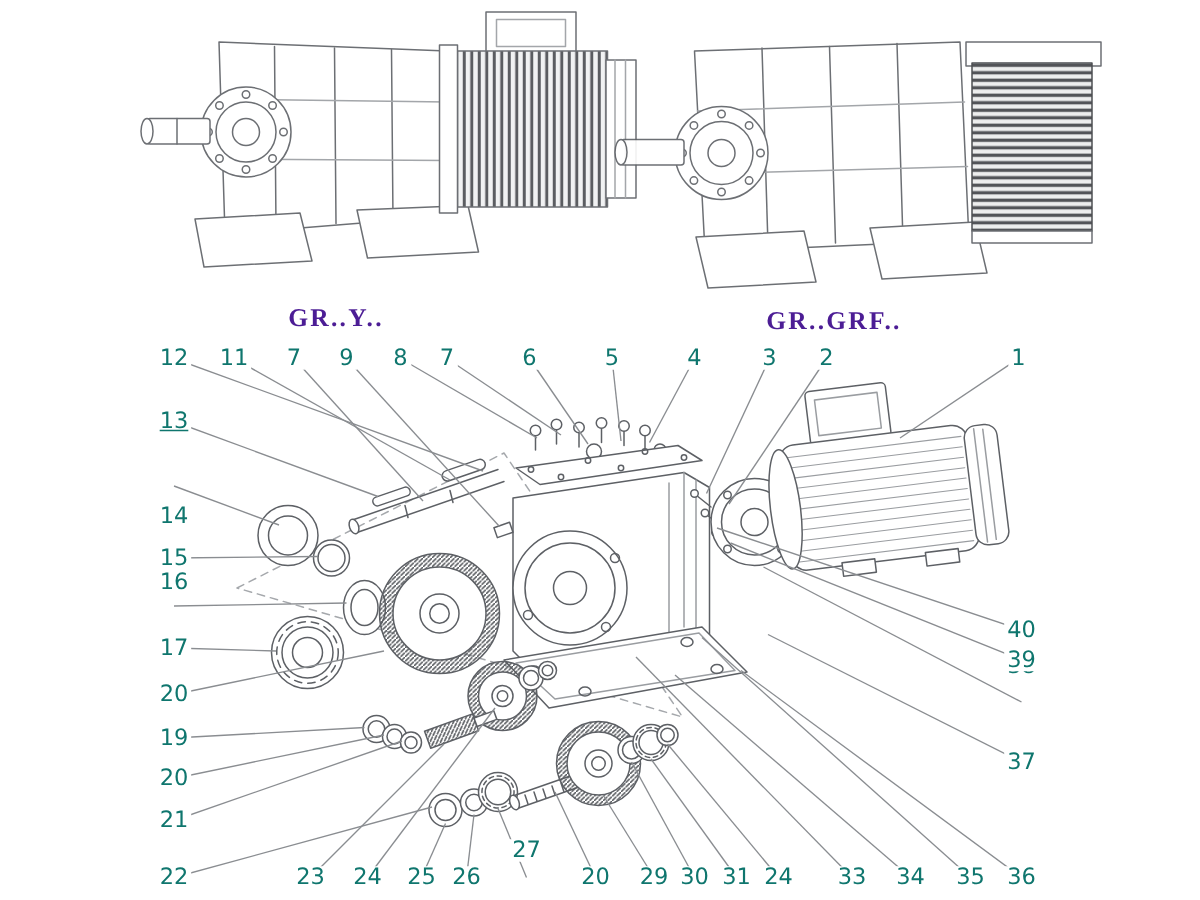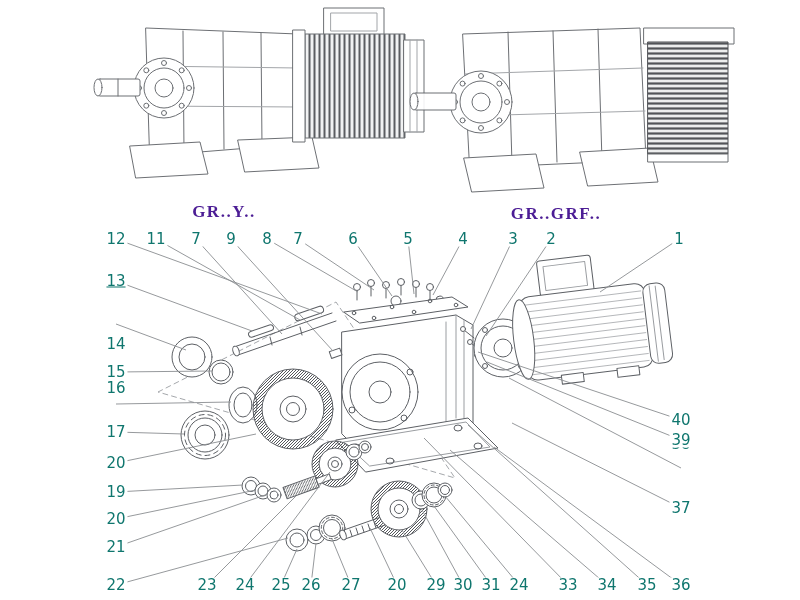--- a/index.html
+++ b/index.html
@@ -392,21 +392,21 @@
       <span class="callout" style="left: 116px; top: 432px;">17</span>
       <span class="callout" style="left: 116px; top: 463px;">20</span>
       <span class="callout" style="left: 116px; top: 492px;">19</span>
       <span class="callout" style="left: 116px; top: 519px;">20</span>
       <span class="callout" style="left: 116px; top: 547px;">21</span>
       <span class="callout" style="left: 116px; top: 585px; text-align: center;">22</span>
       <span class="callout" style="left: 207px; top: 585px;">23</span>
       <span class="callout" style="left: 245px; top: 585px;">24</span>
       <span class="callout" style="left: 281px; top: 585px;">25</span>
       <span class="callout" style="left: 311px; top: 585px;">26</span>
-      <span class="callout" style="left: 351px; top: 585px;">27</span>
+      <span class="callout" style="left: 351px; top: 567px;">27</span>
       <span class="callout" style="left: 397px; top: 585px;">20</span>
       <span class="callout" style="left: 436px; top: 585px;">29</span>
       <span class="callout" style="left: 463px; top: 585px;">30</span>
       <span class="callout" style="left: 491px; top: 585px;">31</span>
       <span class="callout" style="left: 519px; top: 585px;">24</span>
       <span class="callout" style="left: 568px; top: 585px;">33</span>
       <span class="callout" style="left: 607px; top: 585px;">34</span>
       <span class="callout" style="left: 647px; top: 585px;">35</span>
       <span class="callout" style="left: 681px; top: 585px;">36</span>
       <span class="callout" style="left: 681px; top: 508px;">37</span>

